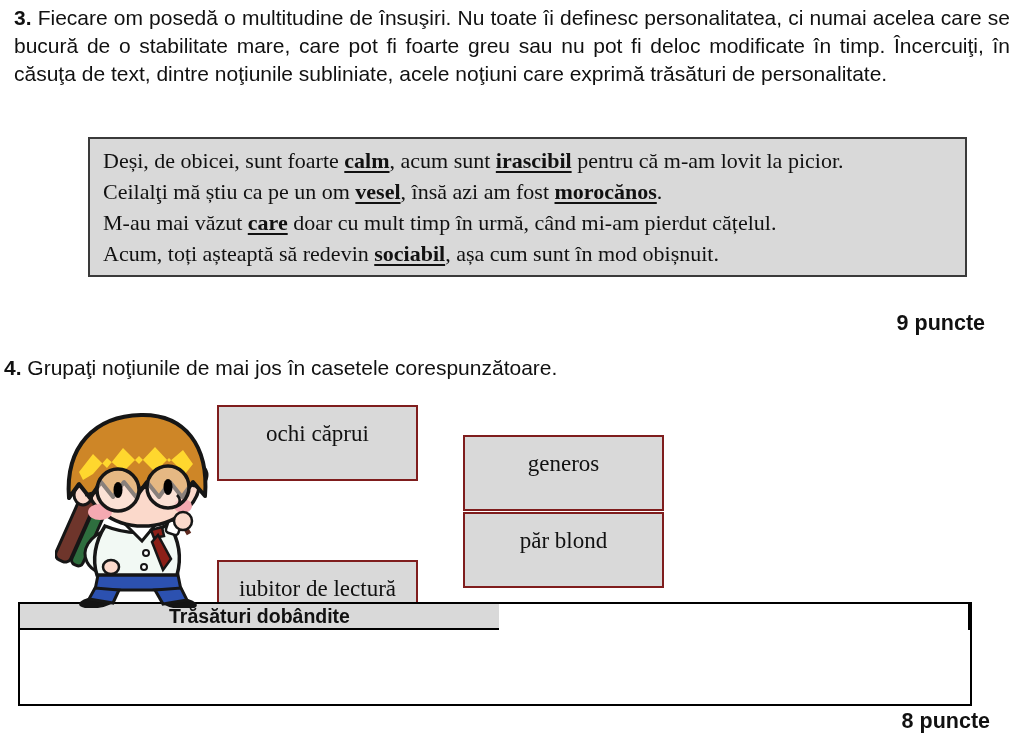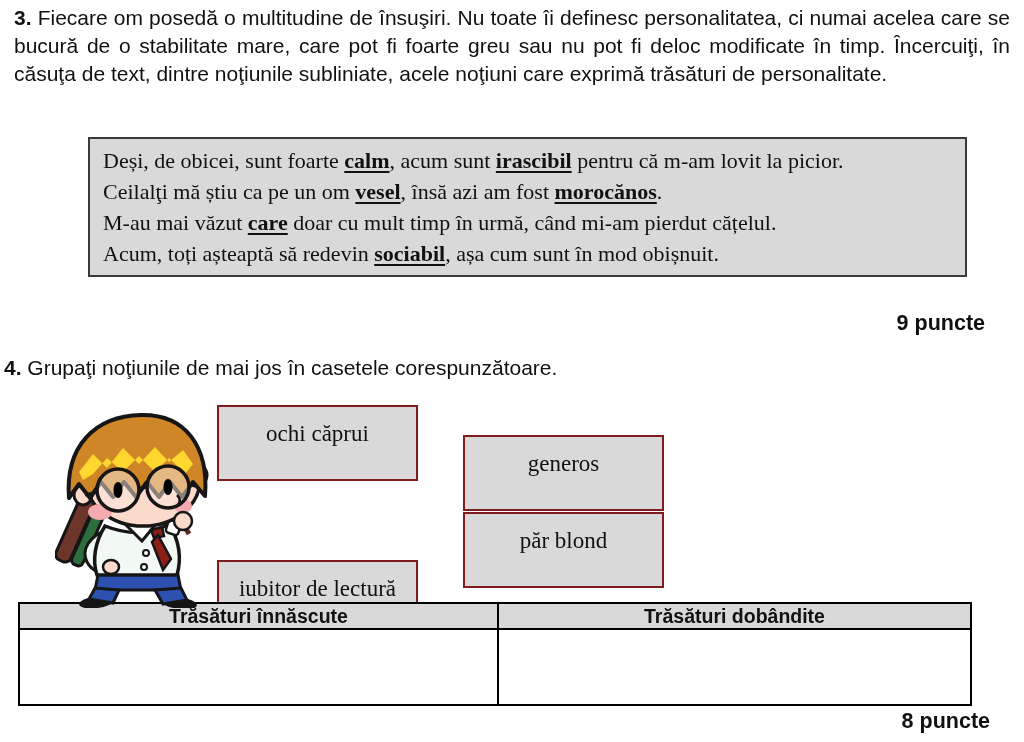--- a/index.html
+++ b/index.html
@@ -166,21 +166,20 @@
     </g>
     <circle cx="128" cy="119" r="9" stroke="#161616" stroke-width="2.5" fill="#FBD9CB"></circle>
   </svg>
 
   <div class="opt-box opt-1">ochi căprui</div>
   <div class="opt-box opt-2">generos</div>
   <div class="opt-box opt-3">iubitor de lectură</div>
   <div class="opt-box opt-4">păr blond</div>
 
   <div class="group-table">
-    <div class="th col-divider">Trăsături înnăscute</div>
     <div class="th">Trăsături dobândite</div>
     <div class="td col-divider"></div>
     <div class="td"></div>
   </div>
 
   <div class="points points-8">8 puncte</div>
 
 </div>
 
 </body></html>

